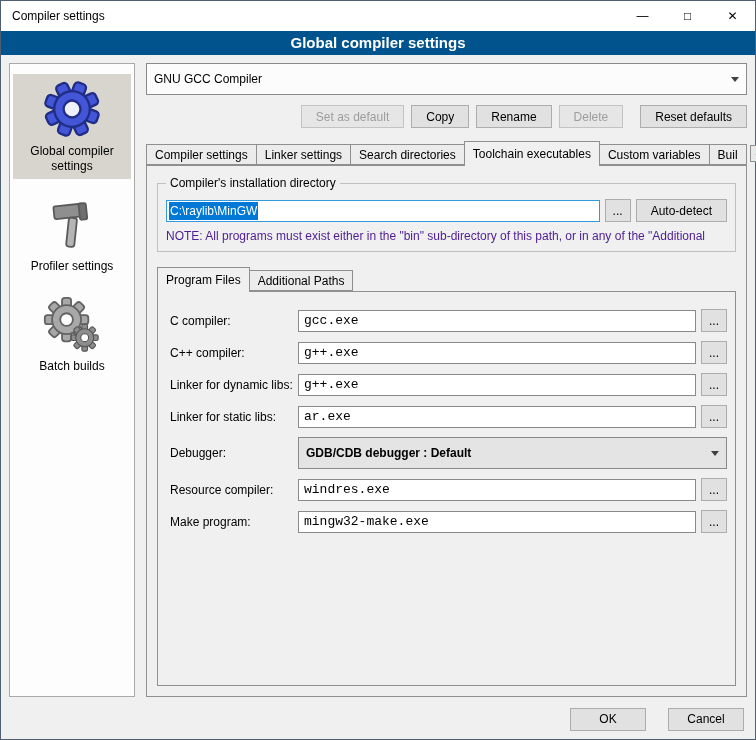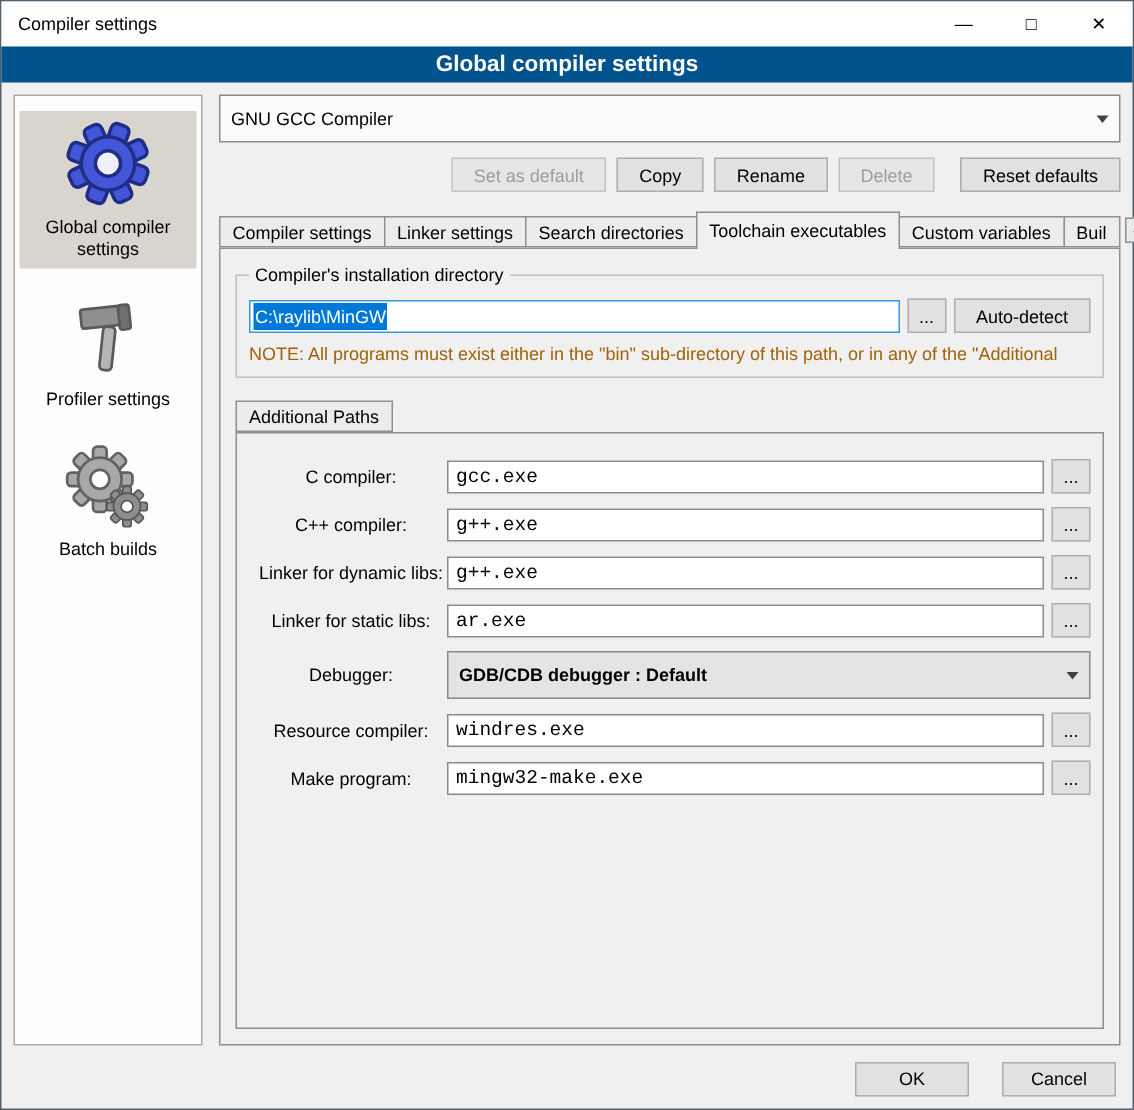--- a/index.html
+++ b/index.html
@@ -58,26 +58,26 @@
                 display:flex; align-items:center; justify-content:center; font-size:7px; }
   .panel { flex:1; border:1px solid #8f8f8f; padding:12px 10px 10px; display:flex;
            flex-direction:column; min-height:0; background:#f0f0f0; }
   
   .groupbox { border:1px solid #c0c0c0; position:relative; margin-top:5px; padding:15px 8px 8px; }
   .gb-title { position:absolute; top:-8px; left:8px; background:#f0f0f0; padding:0 4px; }
   .dir-row { display:flex; gap:5px; align-items:center; }
   .path-input { flex:1; height:22px; border:1px solid #3399dd; background:#fff;
                 display:flex; align-items:center; padding:0 2px; }
   .sel { background:#0078d7; color:#fff; padding:2px 1px; }
-  .note { color:#a16207; margin-top:7px; white-space:nowrap; overflow:hidden; }
+  .note { color:#4c1d95; margin-top:7px; white-space:nowrap; overflow:hidden; }
   .tabstrip.inner { margin-top:15px; }
   .panel.inner { padding:17px 8px 10px 12px; }
   
   .row { display:flex; align-items:center; margin-bottom:9px; flex:0 0 auto; }
-  .flabel { width:128px; flex:0 0 auto;text-align:center; }
+  .flabel { width:128px; flex:0 0 auto; }
   .finput { flex:1; height:22px; border:1px solid #8a8a8a; background:#fff;
             padding:0 5px; font-family:Liberation Mono, monospace; font-size:13px; }
   .row .btn.browse { margin-left:5px; }
   
   .footer { flex:0 0 auto; height:40px; display:flex; align-items:center;
             justify-content:flex-end; gap:22px; padding:0 11px; }
   .footer .btn { width:76px; }
 </style>
 </head>
 <body>
@@ -186,20 +186,21 @@
             <div class="path-input">
               <span class="sel">C:\raylib\MinGW</span>
             </div>
             <button class="btn browse">...</button>
             <button class="btn">Auto-detect</button>
           </div>
           <div class="note">NOTE: All programs must exist either in the "bin" sub-directory of this path, or in any of the "Additional</div>
         </div>
 
         <div class="tabstrip inner">
+          <div class="tab active">Program Files</div>
           <div class="tab">Additional Paths</div>
         </div>
 
         <div class="panel inner">
 
           <div class="row">
             <span class="flabel">C compiler:</span>
             <input class="finput" value="gcc.exe" style="">
             <button class="btn browse">...</button>
           </div>

